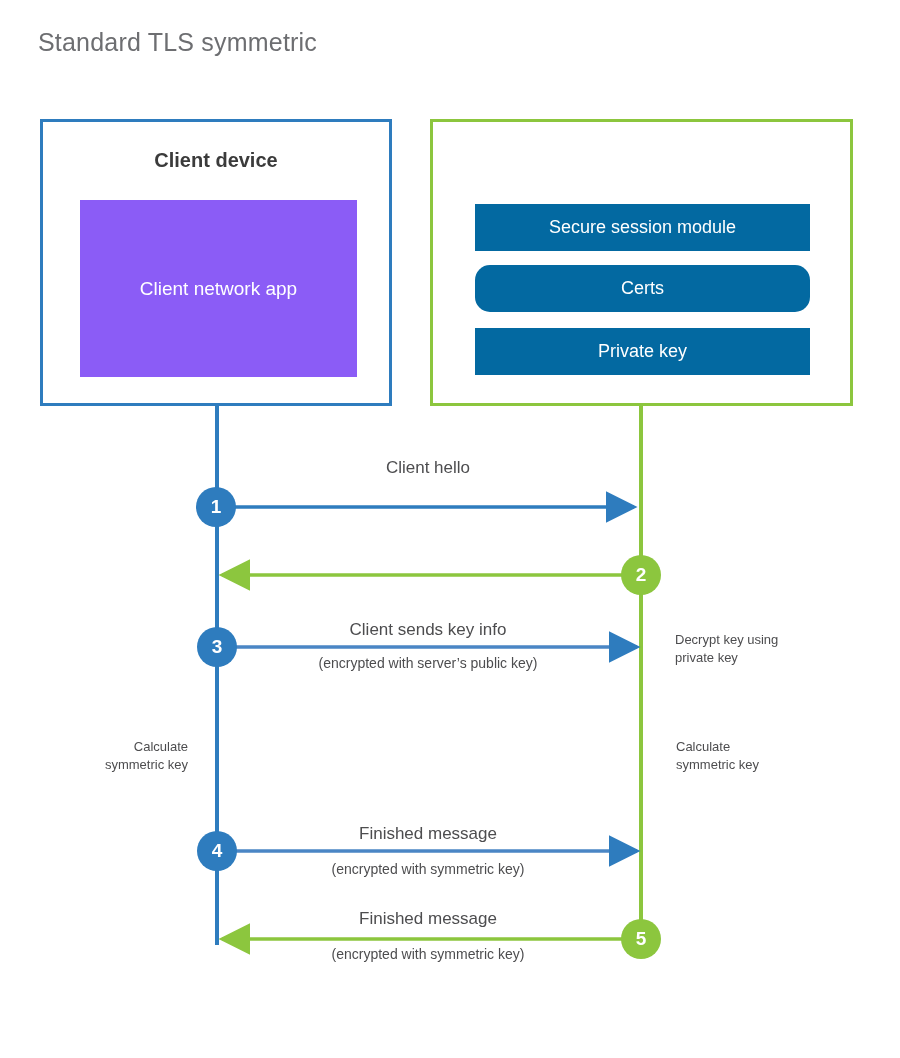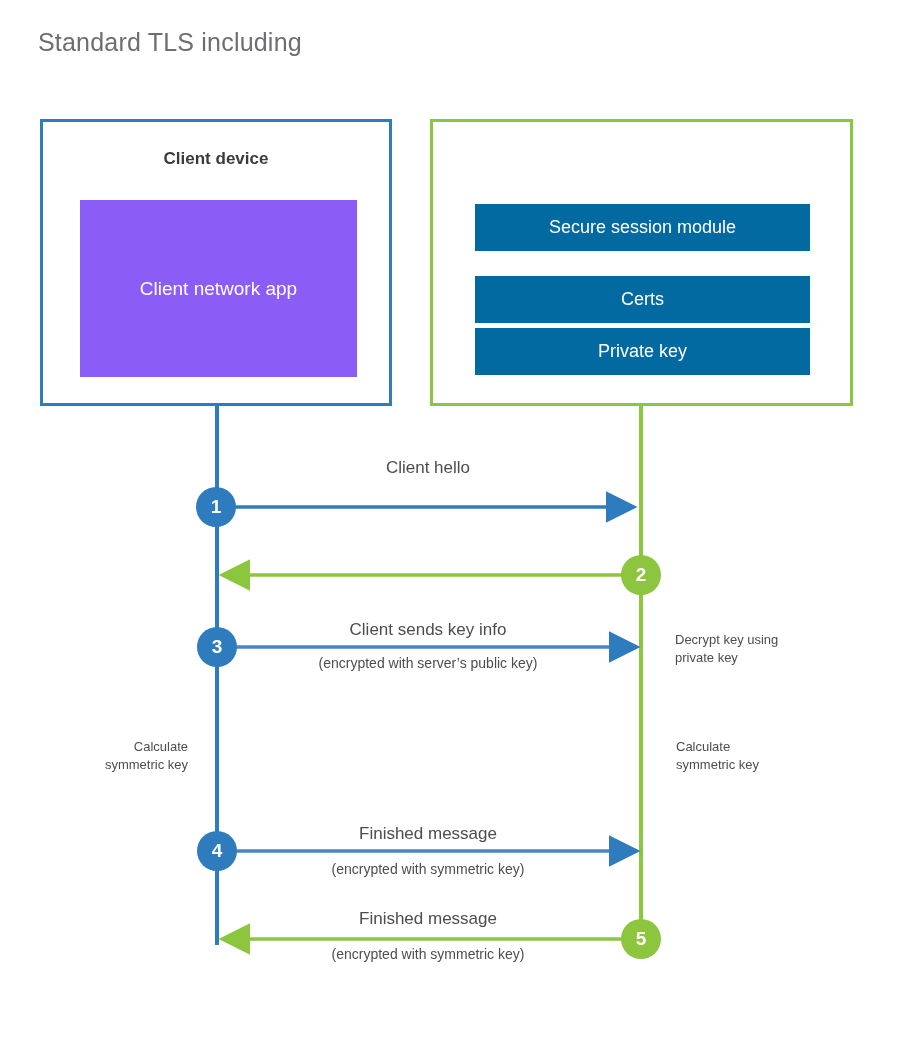--- a/index.html
+++ b/index.html
@@ -52,21 +52,21 @@
     width: 423px;
     height: 287px;
     border: 3px solid #8cc63e;
   }
   .party-title {
     position: absolute;
     left: 0;
     right: 0;
     top: 27px;
     text-align: center;
-    font-size: 17px;
+    font-size: 20px;
     font-weight: bold;
     color: #3b3b3b;
   }
 
   
   #client-app-block {
     position: absolute;
     left: 37px;
     top: 78px;
     width: 277px;
@@ -92,21 +92,21 @@
     height: 47px;
     background: #0369a1;
     display: flex;
     align-items: center;
     justify-content: center;
     color: #ffffff;
     font-size: 18px;
     font-weight: 300;
   }
   #server-bar-0 { top: 82px; }
-  #server-bar-1 { top: 154px; }
+  #server-bar-1 { top: 143px; border-radius: 15px; }
   #server-bar-2 { top: 206px; }
 
   
   .lifeline {
     position: absolute;
     width: 4px;
   }
   #client-lifeline {
     left: 215px;
     top: 404px;
@@ -173,21 +173,21 @@
     white-space: pre-line;
   }
   .side-note.left { text-align: right; }
   .side-note.right { text-align: left; }
 </style>
 </head>
 <body>
 
 <div id="diagram-root">
 
-  <div class="page-title">Standard TLS including</div>
+  <div class="page-title">Standard TLS symmetric</div>
 
   <div class="party-box" id="client-box">
     <div class="party-title">Client device</div>
     <div id="client-app-block">Client network app</div>
   </div>
 
   <div class="party-box" id="server-box">
     <div class="server-bar" id="server-bar-0">Secure session module</div>
     <div class="server-bar" id="server-bar-1">Certs</div>
     <div class="server-bar" id="server-bar-2">Private key</div>

